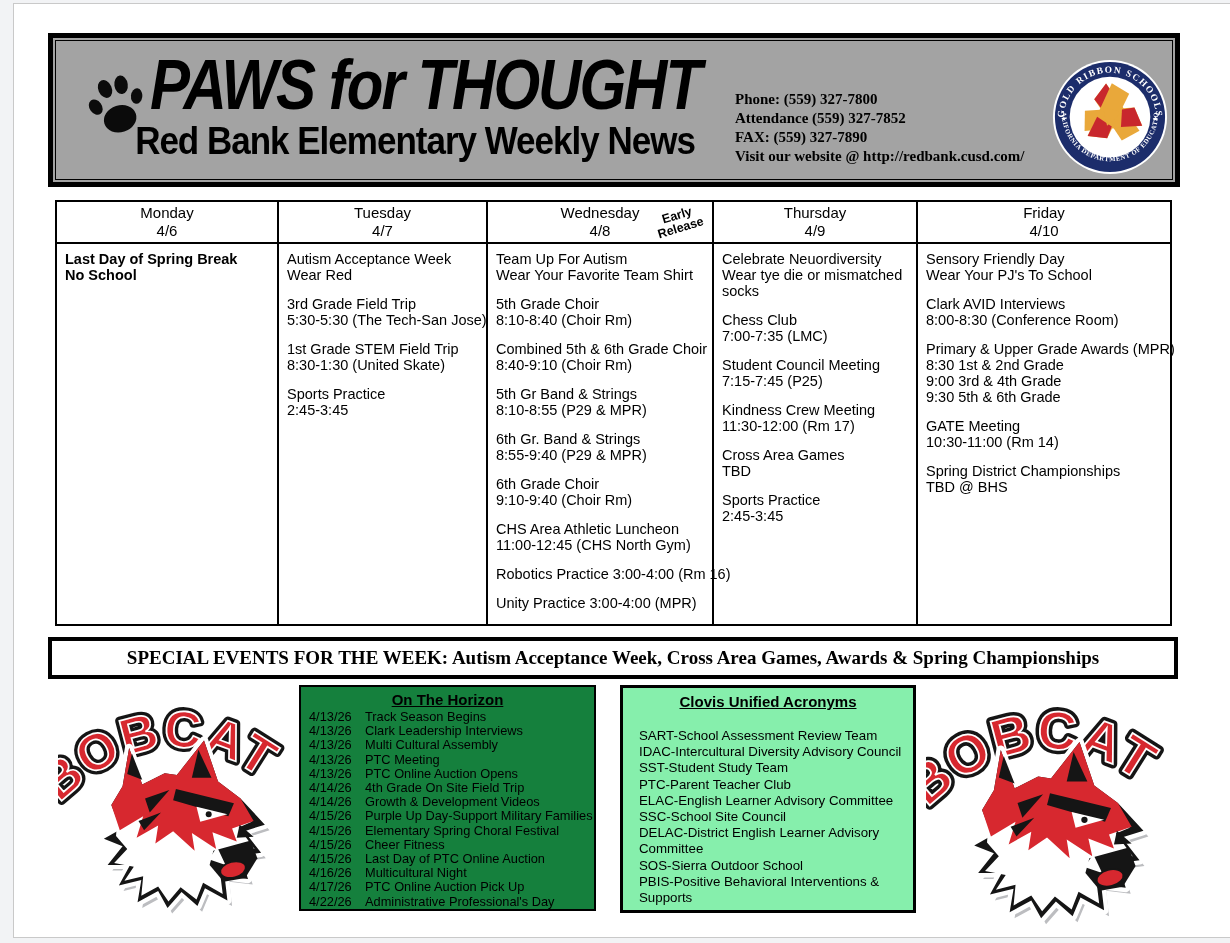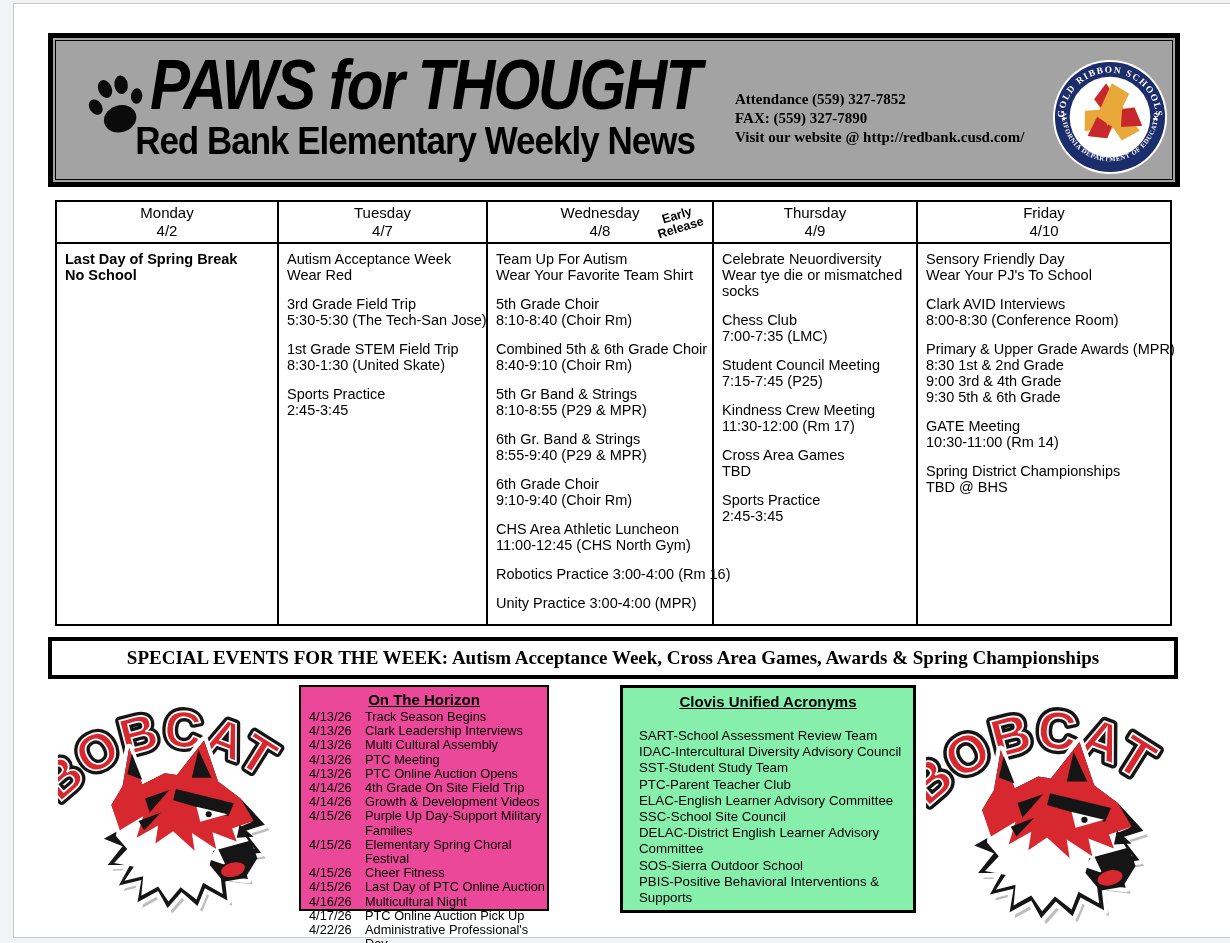--- a/index.html
+++ b/index.html
@@ -34,21 +34,21 @@
   td.day-bold{font-weight:bold;font-size:15px;}
   .early-badge{position:absolute;right:4px;top:7px;width:58px;font-weight:bold;font-size:12.5px;line-height:13px;
     text-align:center;transform:rotate(-17deg);}
 
   
   .special{position:absolute;left:48px;top:637px;width:1122px;height:34px;border:4px solid #000;background:#fff;
     display:flex;align-items:center;justify-content:center;}
   .special span{font-family:"Liberation Serif",serif;font-weight:bold;font-size:19px;white-space:nowrap;text-align:center;}
 
   
-  .horizon{position:absolute;left:299px;top:685px;width:250px;height:226px;border:2.5px solid #000;background:#ec4899;padding:4px 0 0 0;box-sizing:border-box;}
+  .horizon{position:absolute;left:299px;top:685px;width:297px;height:226px;border:2.5px solid #000;background:#15803d;padding:4px 0 0 0;box-sizing:border-box;}
   .box-title{text-align:center;font-weight:bold;font-size:15px;text-decoration:underline;margin-bottom:2px;}
   .horizon-row{display:flex;font-size:12.8px;line-height:14.2px;padding-left:8px;}
   .horizon-date{width:56px;flex:none;}
   .horizon-label{flex:1;}
   .acronyms{position:absolute;left:620px;top:685px;width:296px;height:228px;border:3px solid #000;background:#86efac;padding:5px 0 0 0;box-sizing:border-box;}
   .acro-line{font-size:13.3px;line-height:16.2px;padding-left:16px;}
   .acro-spacer{height:16px;}
   .mascot{position:absolute;}
   .mascot.left{left:58px;top:692px;width:234px;height:226px;}
   .mascot.right{left:926px;top:690px;width:246px;height:240px;}
@@ -101,20 +101,21 @@
       <ellipse cx="8" cy="26" rx="6" ry="8" fill="#0b0b0b" transform="rotate(-18 8 26)"></ellipse>
       <ellipse cx="22" cy="12" rx="6.5" ry="9" fill="#0b0b0b" transform="rotate(-6 22 12)"></ellipse>
       <ellipse cx="38" cy="13" rx="6.5" ry="9" fill="#0b0b0b" transform="rotate(10 38 13)"></ellipse>
       <ellipse cx="49" cy="28" rx="5.5" ry="7.5" fill="#0b0b0b" transform="rotate(24 49 28)"></ellipse>
     </svg>
 
     <div class="news-title">PAWS for THOUGHT</div>
     <div class="news-subtitle">Red Bank Elementary Weekly News</div>
 
     <div class="contact">
+        <div>Phone:  (559)  327-7800</div>
         <div>Attendance  (559)  327-7852</div>
         <div>FAX:   (559)  327-7890</div>
         <div>Visit our website @  http://redbank.cusd.com/</div>
       </div>
 
     <svg class="badge" viewBox="0 0 120 120">
       <circle cx="60" cy="60" r="58" fill="#ffffff"></circle>
       <circle cx="60" cy="60" r="56" fill="#1c2d6b"></circle>
       <circle cx="60" cy="60" r="41" fill="#ffffff"></circle>
       <defs>
@@ -147,21 +148,21 @@
         <col>
         <col>
         <col>
         <col>
         <col>
       </colgroup>
     <thead>
         <tr id="week-head-row">
           <th>
             <div>Monday</div>
-            <div>4/2</div>
+            <div>4/6</div>
           </th>
           <th>
             <div>Tuesday</div>
             <div>4/7</div>
           </th>
           <th>
             <div>Wednesday</div>
             <div>4/8</div>
             <div class="early-badge">
               <div>Early</div>

